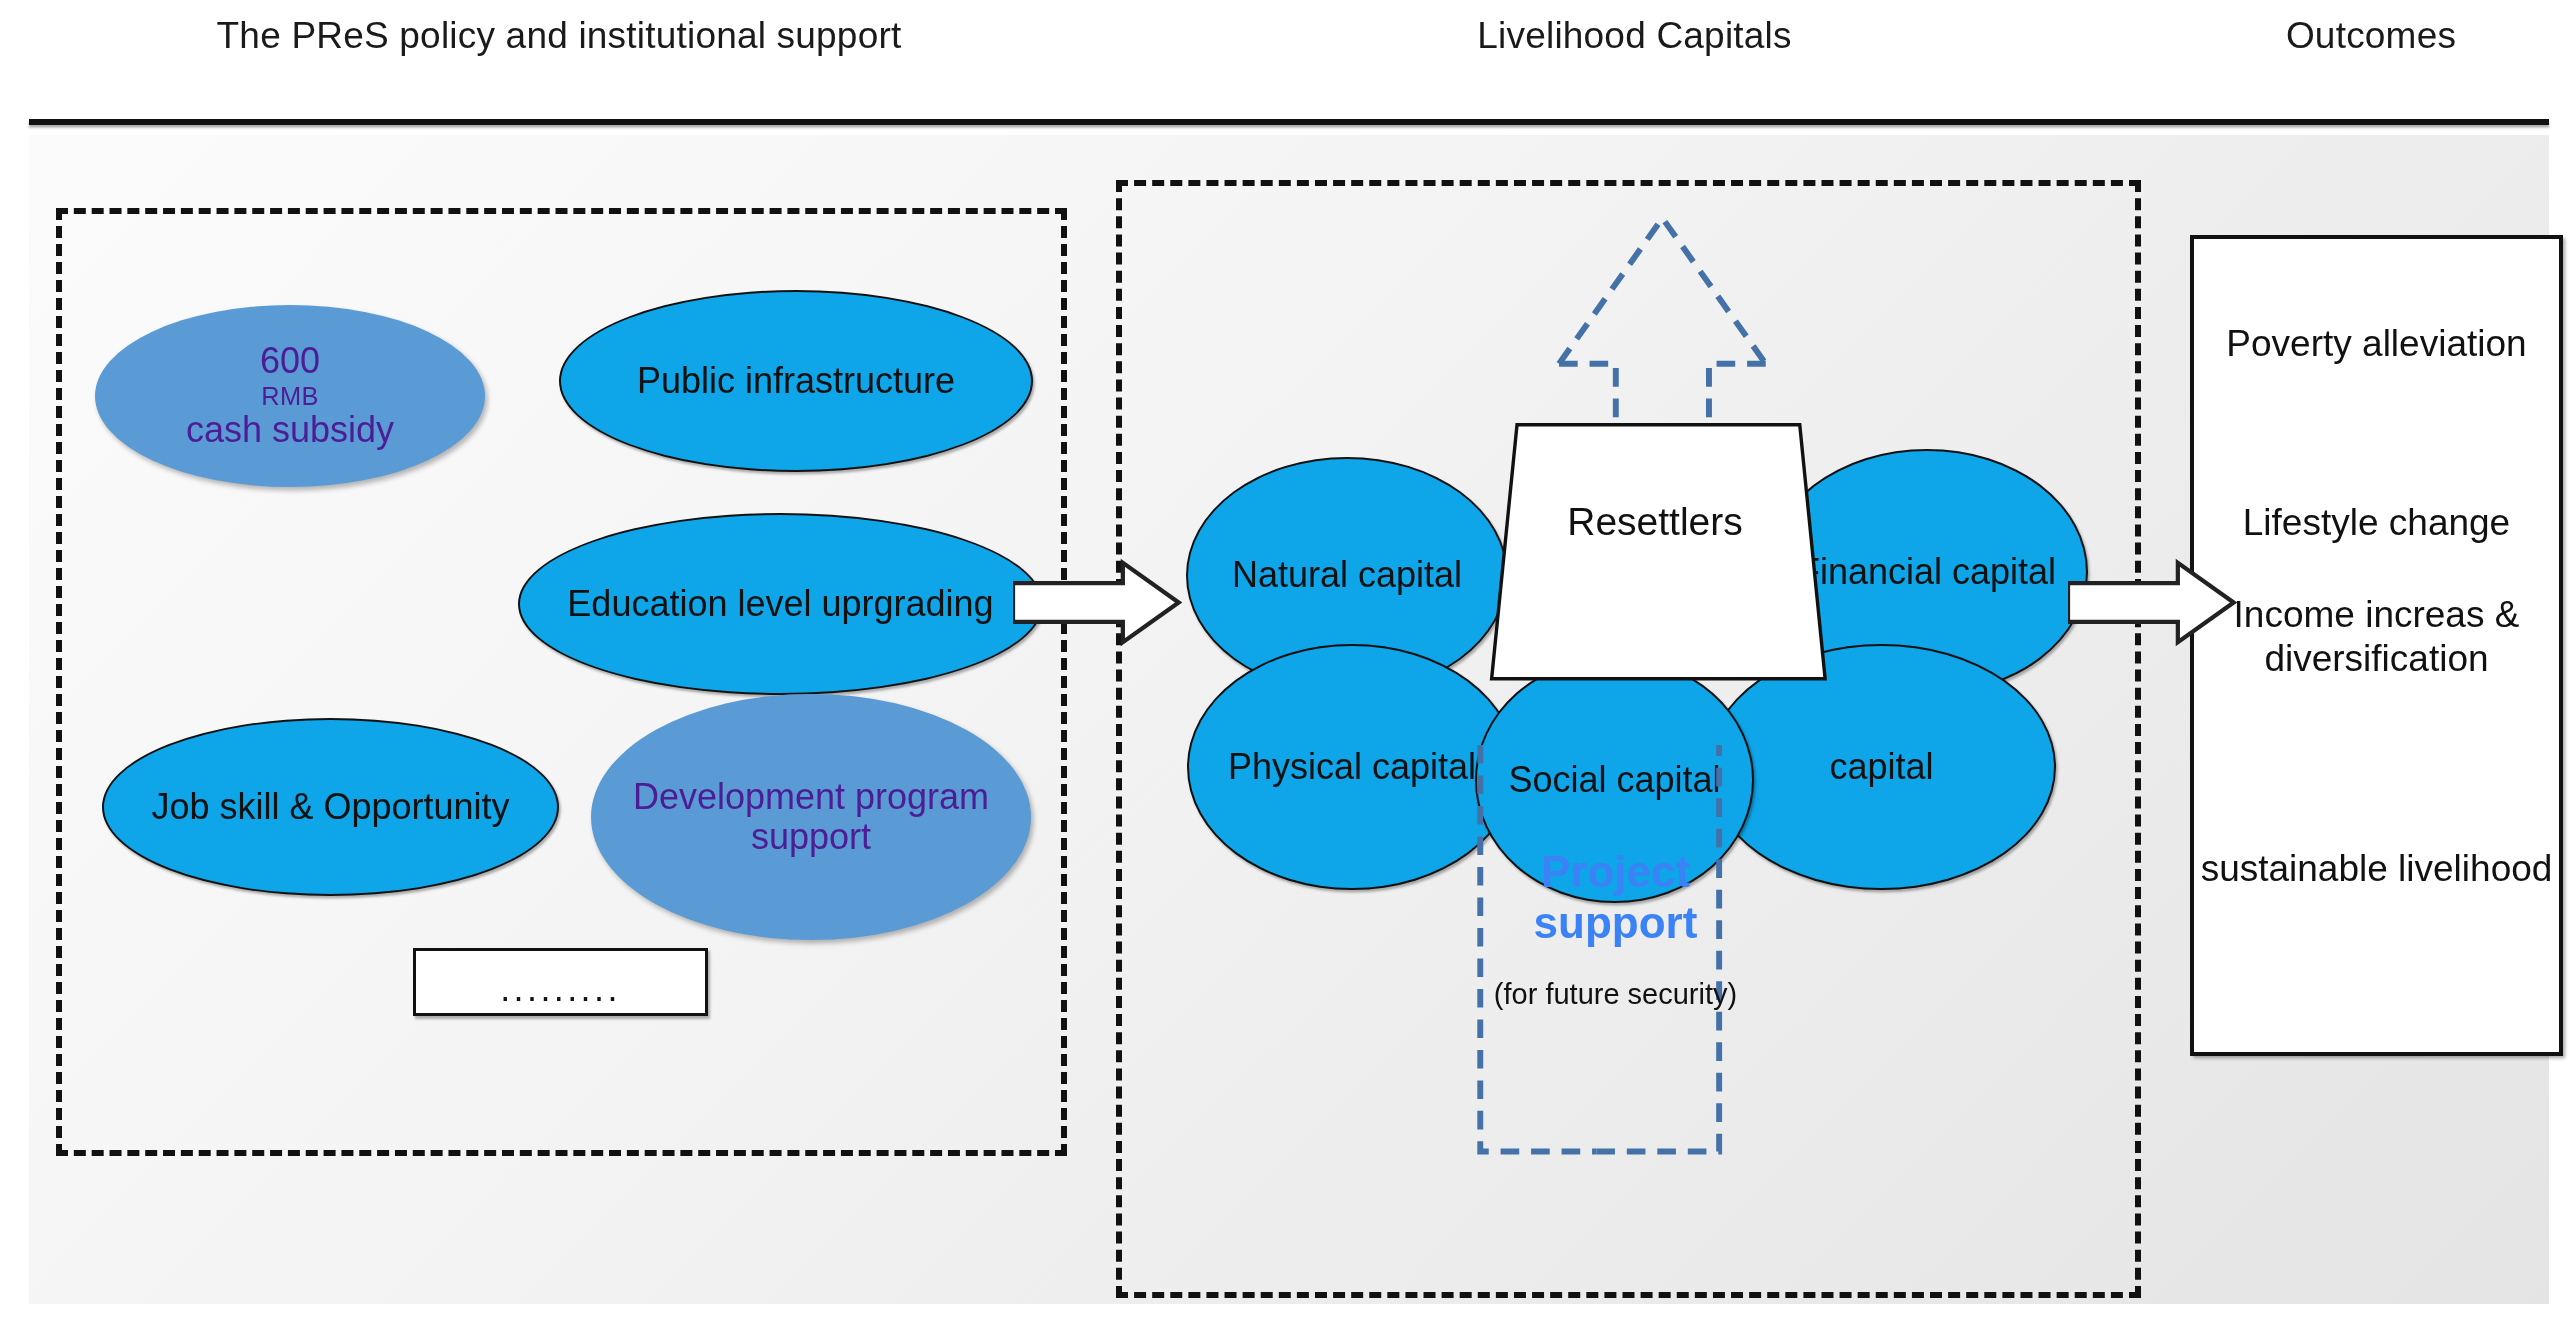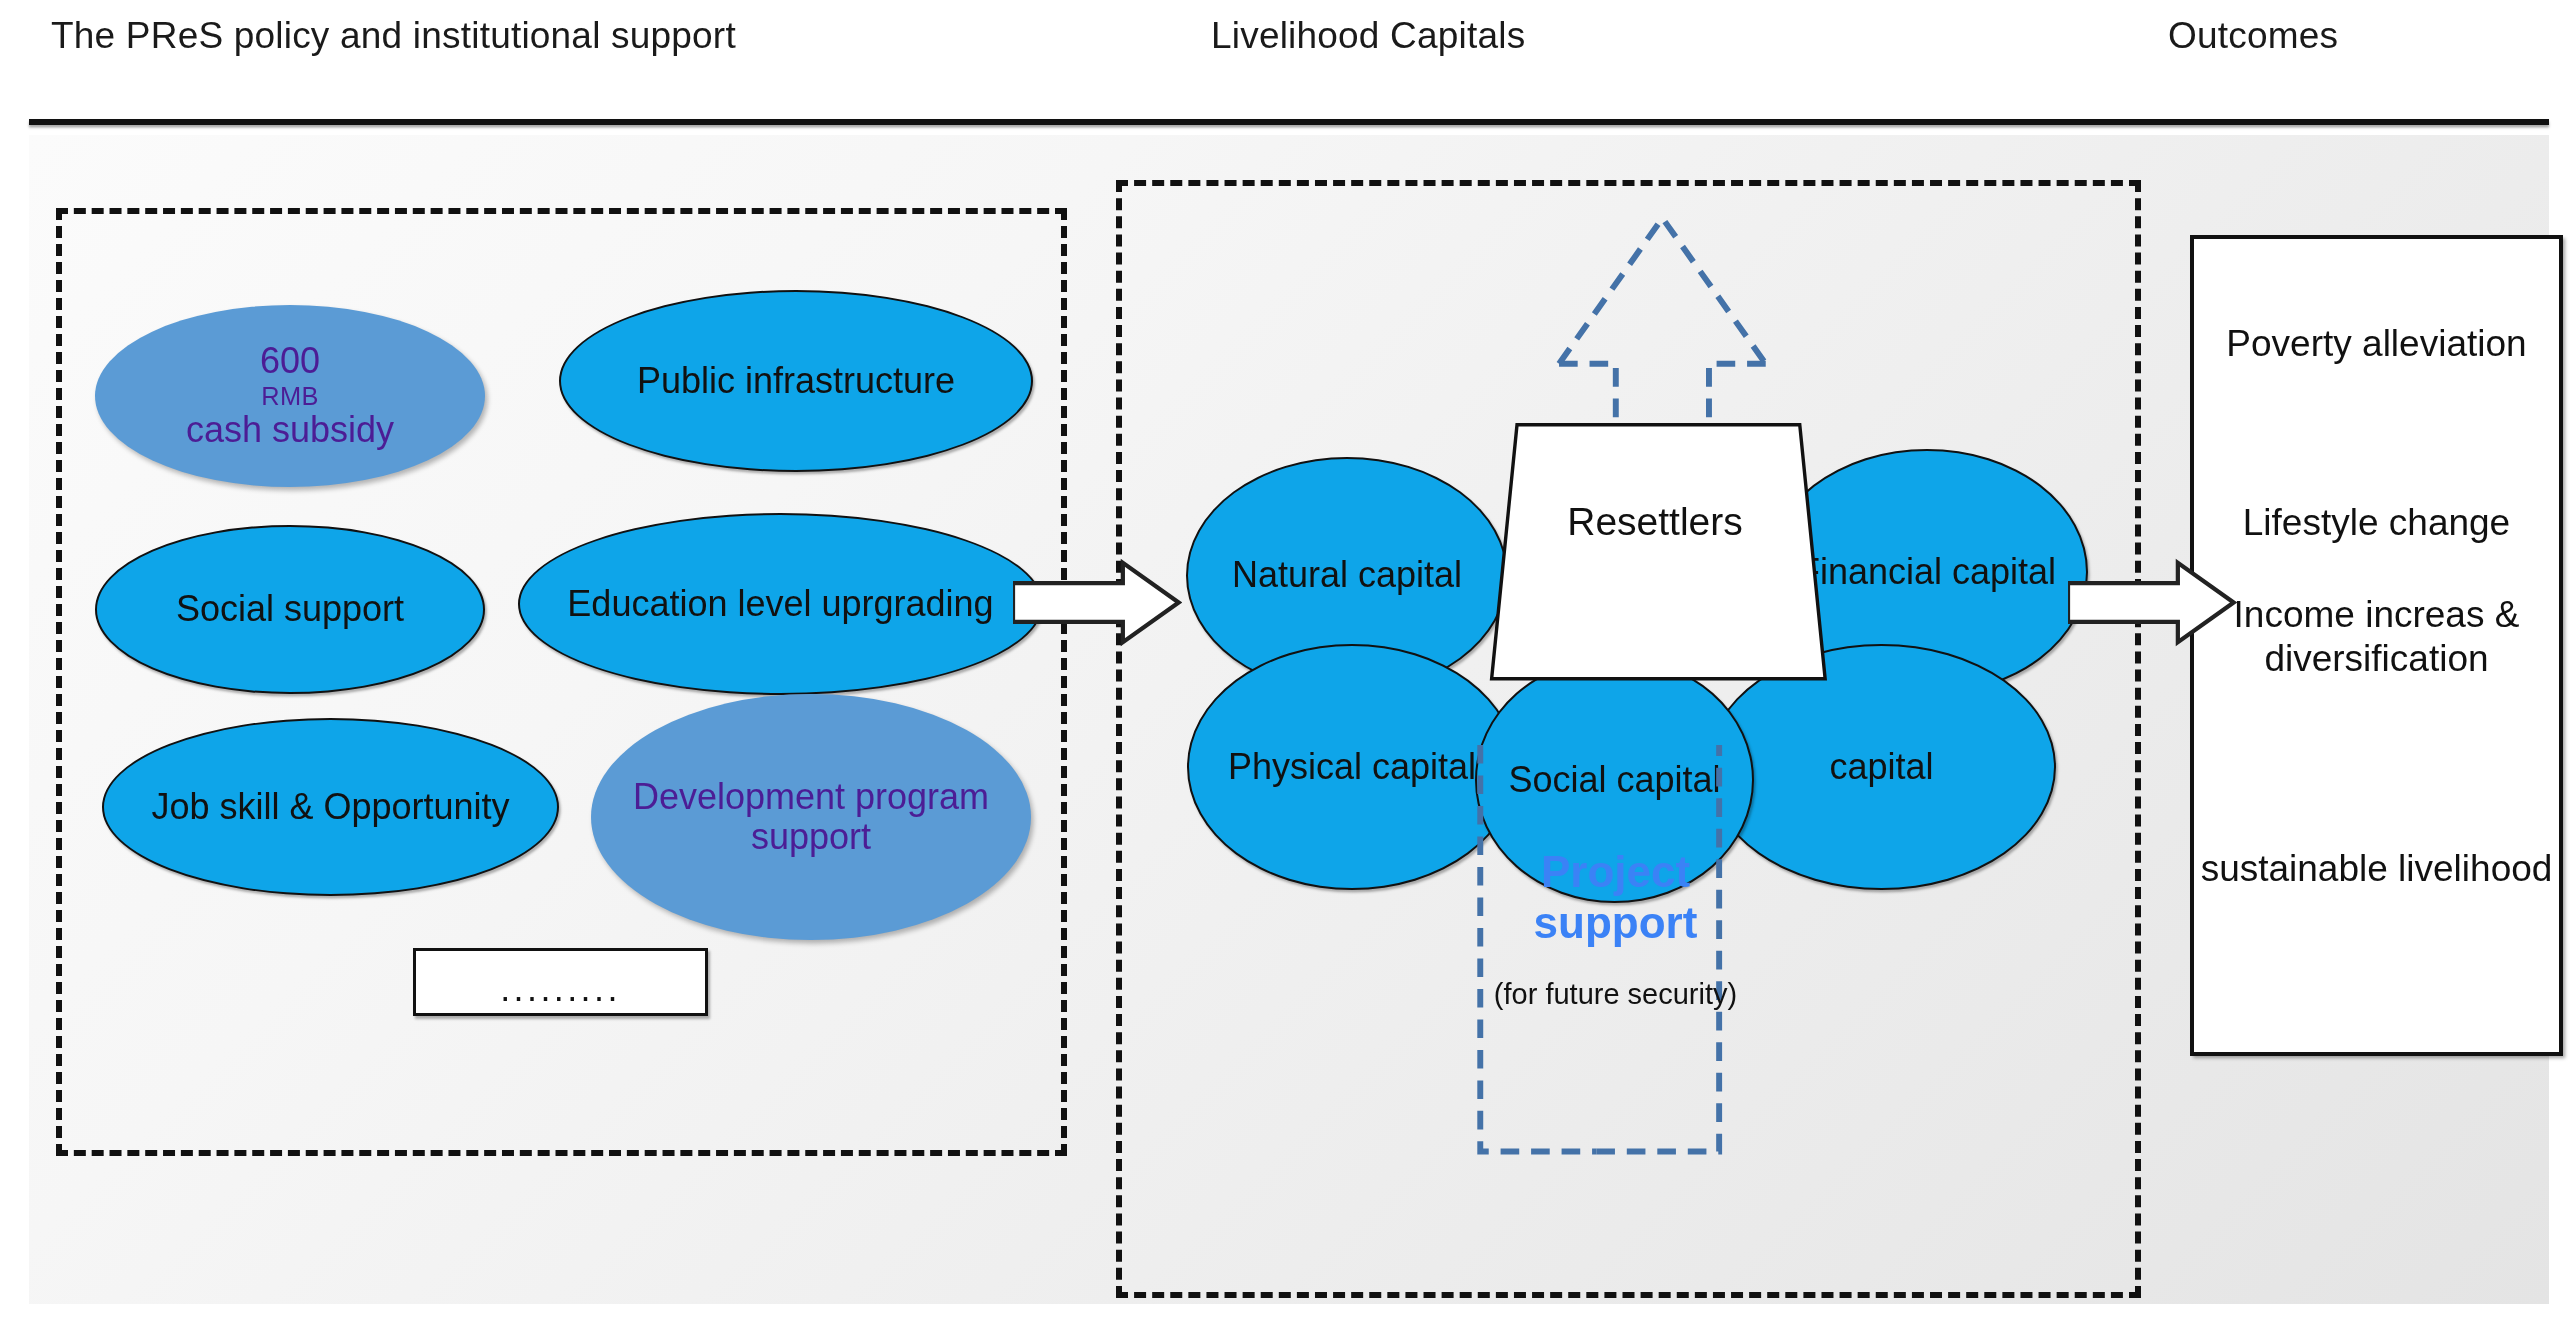--- a/index.html
+++ b/index.html
@@ -12,21 +12,21 @@
     overflow:hidden;
     background:#ffffff;
   }
 
   
   .col-head{
     position:absolute;
     top:15.2px;
     font-size:37px;
     color:#1a1a1a;
-    text-align:left;
+    text-align:center;
     white-space:nowrap;
     letter-spacing:0.2px;
   }
   #head-policy{left:51px;width:1016px;}
   #head-capitals{left:1211px;width:847px;}
   #head-outcomes{left:2168px;width:406px;}
 
   .head-rule{
     position:absolute;
     left:29px;
@@ -217,23 +217,20 @@
   <div id="box-outcomes"></div>
 
   <div class="ellipse blue" id="e-cash">
     <span><b style="font-weight:normal">600</b><span class="rmb">RMB</span><span> cash subsidy</span></span>
   </div>
 
   <div class="ellipse plain" id="e-public">
     <span>Public infrastructure</span>
   </div>
 
-  <div class="ellipse plain" id="e-social">
-    <span>Social support</span>
-  </div>
 
   <div class="ellipse plain" id="e-edu">
     <span>Education level uprgrading</span>
   </div>
 
   <div class="ellipse plain" id="e-job">
     <span>Job skill &amp; Opportunity</span>
   </div>
 
   <div class="ellipse blue" id="e-dev">

